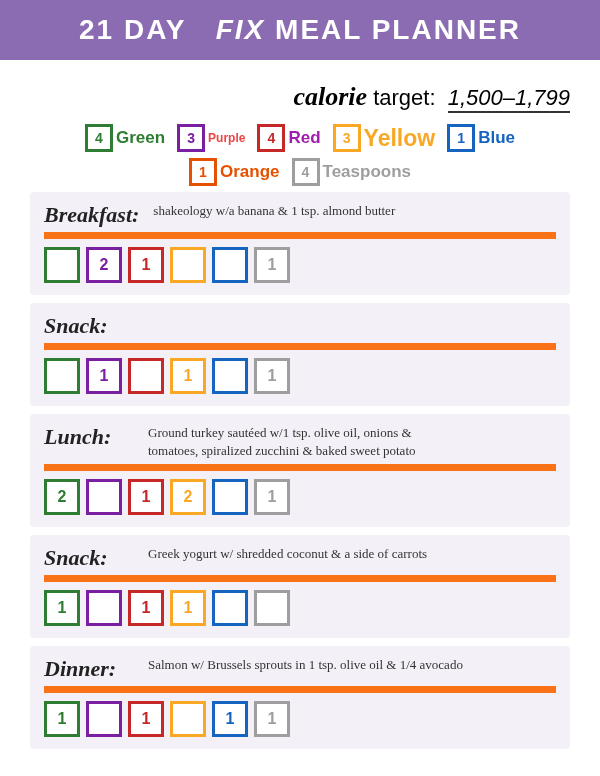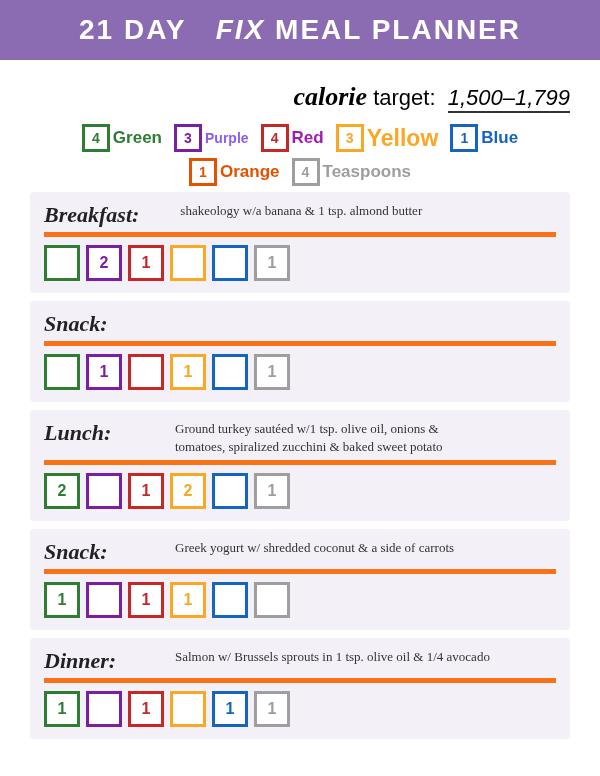--- a/index.html
+++ b/index.html
@@ -80,59 +80,58 @@
     }
     .box-green { border-color: #2e7d32; color: #2e7d32; }
     .box-purple { border-color: #7b1fa2; color: #7b1fa2; }
     .box-red { border-color: #c62828; color: #c62828; }
     .box-yellow { border-color: #f9a825; color: #f9a825; }
     .box-blue { border-color: #1565c0; color: #1565c0; }
     .box-orange { border-color: #e65100; color: #e65100; }
     .box-gray { border-color: #9e9e9e; color: #9e9e9e; }
 
     .label-green { color: #2e7d32; font-weight: bold; font-size: 17px; }
-    .label-purple { color: #8b5cf6; font-weight: bold; font-size: 14px; text-align: center; }
+    .label-purple { color: #ef4444; font-weight: bold; font-size: 12px; text-align: center; }
     .label-red { color: #a21caf; font-weight: bold; font-size: 17px; }
     .label-yellow { color: #f9a825; font-weight: bold; font-size: 23px; }
     .label-blue { color: #1565c0; font-weight: bold; font-size: 17px; }
     .label-orange { color: #e65100; font-weight: bold; font-size: 17px; }
     .label-gray { color: #9e9e9e; font-weight: bold; font-size: 17px; }
 
     .meal-section {
       background: #f3f0f8;
       border-radius: 4px;
       padding: 10px 14px 12px 14px;
       margin-bottom: 8px;
     }
 
     .meal-header {
       display: flex;
       align-items: flex-start;
-      gap: 4px;
+      gap: 14px;
       margin-bottom: 8px;
-      border-bottom: 5px solid #f97316;
+      border-bottom: 7px solid #f97316;
       padding-bottom: 4px;
     }
 
     .meal-label {
       font-family: Georgia, 'Times New Roman', serif;
       font-style: italic;
       font-size: 22px;
       font-weight: bold;
       color: #222;
       white-space: nowrap;
       min-width: 90px;
     }
 
     .meal-description {
       font-family: 'Segoe Script', 'Comic Sans MS', cursive;
       font-size: 13px;
       color: #333;
       line-height: 1.4;
-      margin-left: 37px;
     }
 
     .boxes-row {
       display: flex;
       align-items: center;
       gap: 6px;
       flex-wrap: wrap;
     }
 
     .box-large {

